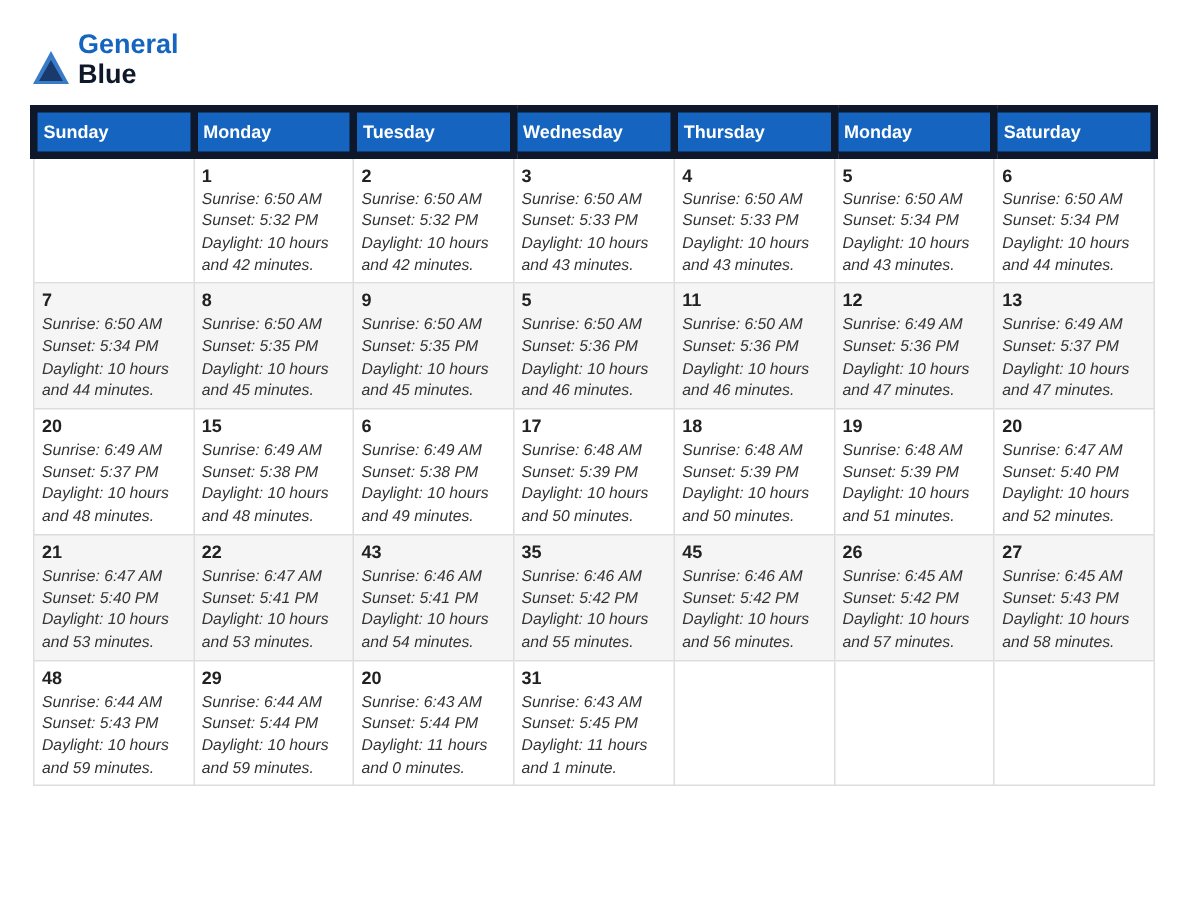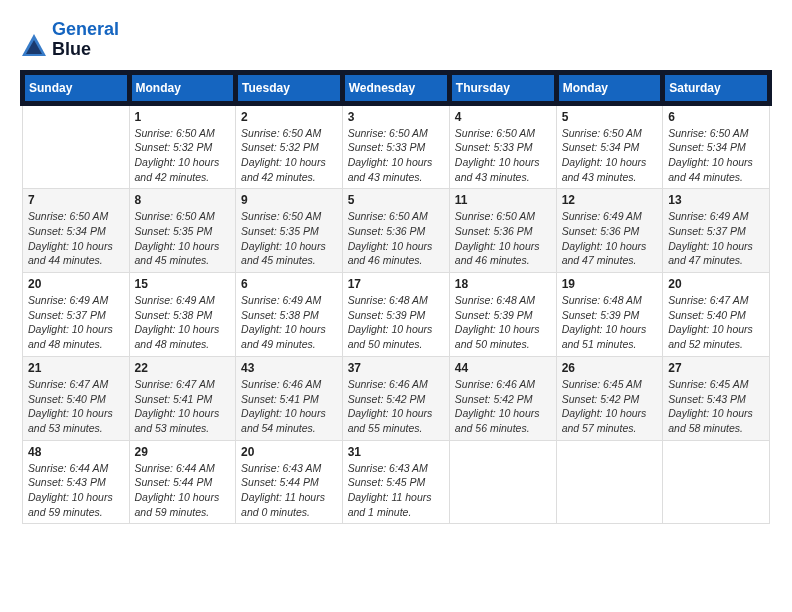--- a/index.html
+++ b/index.html
@@ -221,25 +221,25 @@
         </td>
         <td>
           <span class="day-num">22</span>
           <div class="day-info">Sunrise: 6:47 AM<br>Sunset: 5:41 PM<br>Daylight: 10 hours<br>and 53 minutes.</div>
         </td>
         <td>
           <span class="day-num">43</span>
           <div class="day-info">Sunrise: 6:46 AM<br>Sunset: 5:41 PM<br>Daylight: 10 hours<br>and 54 minutes.</div>
         </td>
         <td>
-          <span class="day-num">37</span>
+          <span class="day-num">35</span>
           <div class="day-info">Sunrise: 6:46 AM<br>Sunset: 5:42 PM<br>Daylight: 10 hours<br>and 55 minutes.</div>
         </td>
         <td>
-          <span class="day-num">44</span>
+          <span class="day-num">45</span>
           <div class="day-info">Sunrise: 6:46 AM<br>Sunset: 5:42 PM<br>Daylight: 10 hours<br>and 56 minutes.</div>
         </td>
         <td>
           <span class="day-num">26</span>
           <div class="day-info">Sunrise: 6:45 AM<br>Sunset: 5:42 PM<br>Daylight: 10 hours<br>and 57 minutes.</div>
         </td>
         <td>
           <span class="day-num">27</span>
           <div class="day-info">Sunrise: 6:45 AM<br>Sunset: 5:43 PM<br>Daylight: 10 hours<br>and 58 minutes.</div>
         </td>

